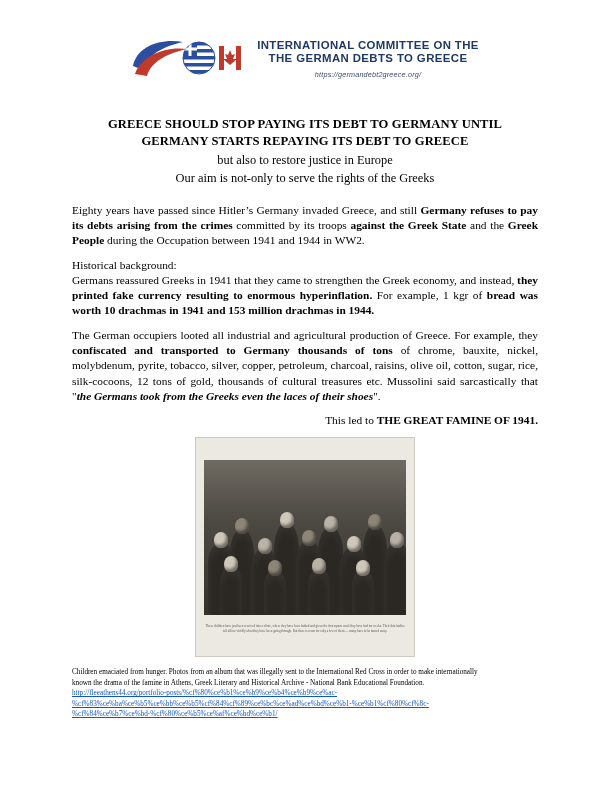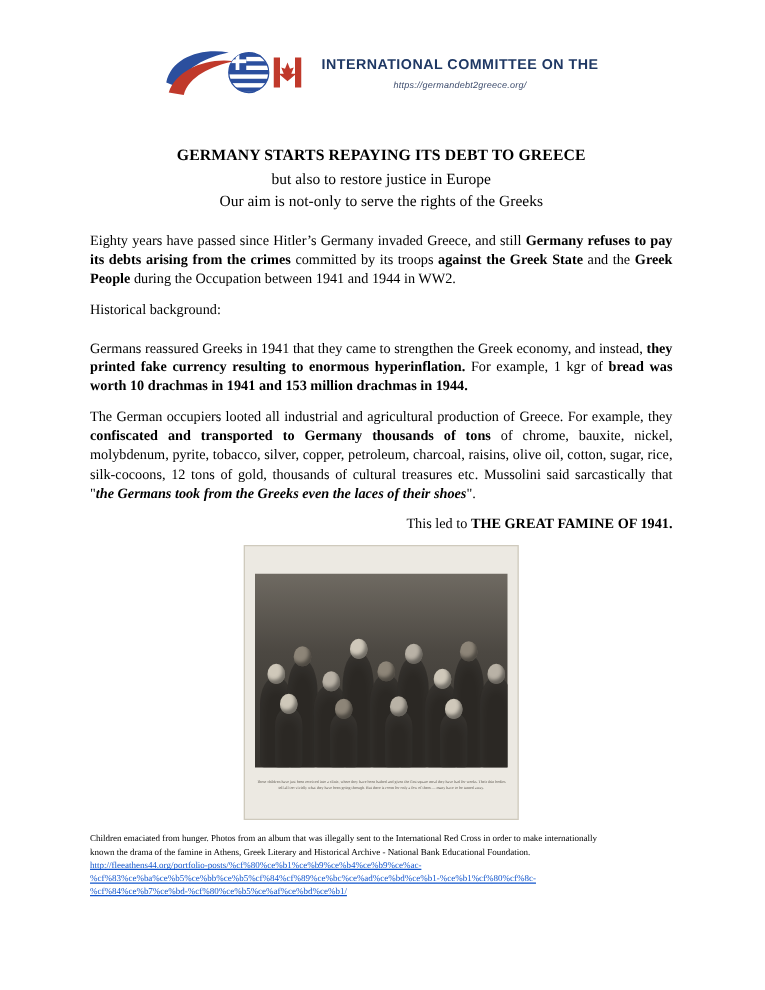--- a/index.html
+++ b/index.html
@@ -75,21 +75,21 @@
   }
 
   
   .body-wrap {
     margin-top: 16px;
     font-size: 11.4px;
     line-height: 1.34;
     text-align: justify;
   }
   .para { margin: 0 0 9px 0; }
-  .para.tight { margin-bottom: 16px; }
+  .para.tight { margin-bottom: 0; }
   .para b { font-weight: bold; }
   .para i { font-style: italic; }
   .center { text-align: right; }
 
   
   .photo-area {
     margin-top: 6px;
     display: flex;
     justify-content: center;
   }
@@ -188,25 +188,27 @@
         <g transform="translate(88,10)">
           <rect x="0" y="0" width="22" height="24" fill="#ffffff"></rect>
           <rect x="0" y="0" width="5" height="24" fill="#c0392b"></rect>
           <rect x="17" y="0" width="5" height="24" fill="#c0392b"></rect>
           <path d="M11 4 L13 9 L16 8 L14 13 L18 13 L11 19 L4 13 L8 13 L6 8 L9 9 Z" fill="#c0392b"></path>
         </g>
       </svg>
     </div>
     <div class="logo-text">
       <div class="logo-line">INTERNATIONAL COMMITTEE ON THE</div>
+      <div class="logo-line">THE GERMAN DEBTS TO GREECE</div>
       <div class="logo-url">https://germandebt2greece.org/</div>
     </div>
   </div>
 
   <div class="title-block">
+    <div class="title-main">GREECE SHOULD STOP PAYING ITS DEBT TO GERMANY UNTIL</div>
     <div class="title-main">GERMANY STARTS REPAYING ITS DEBT TO GREECE</div>
     <div class="subtitle">but also to restore justice in Europe</div>
     <div class="subtitle">Our aim is not-only to serve the rights of the Greeks</div>
   </div>
 
   <div class="body-wrap">
 
     <p class="para"><span>Eighty years have passed since Hitler’s Germany invaded Greece, and still </span><b>Germany refuses to pay its debts arising from the crimes</b><span> committed by its troops </span><b>against the Greek State</b><span> and the </span><b>Greek People</b><span> during the Occupation between 1941 and 1944 in WW2.</span></p>
 
     <p class="para tight">Historical background:</p>

